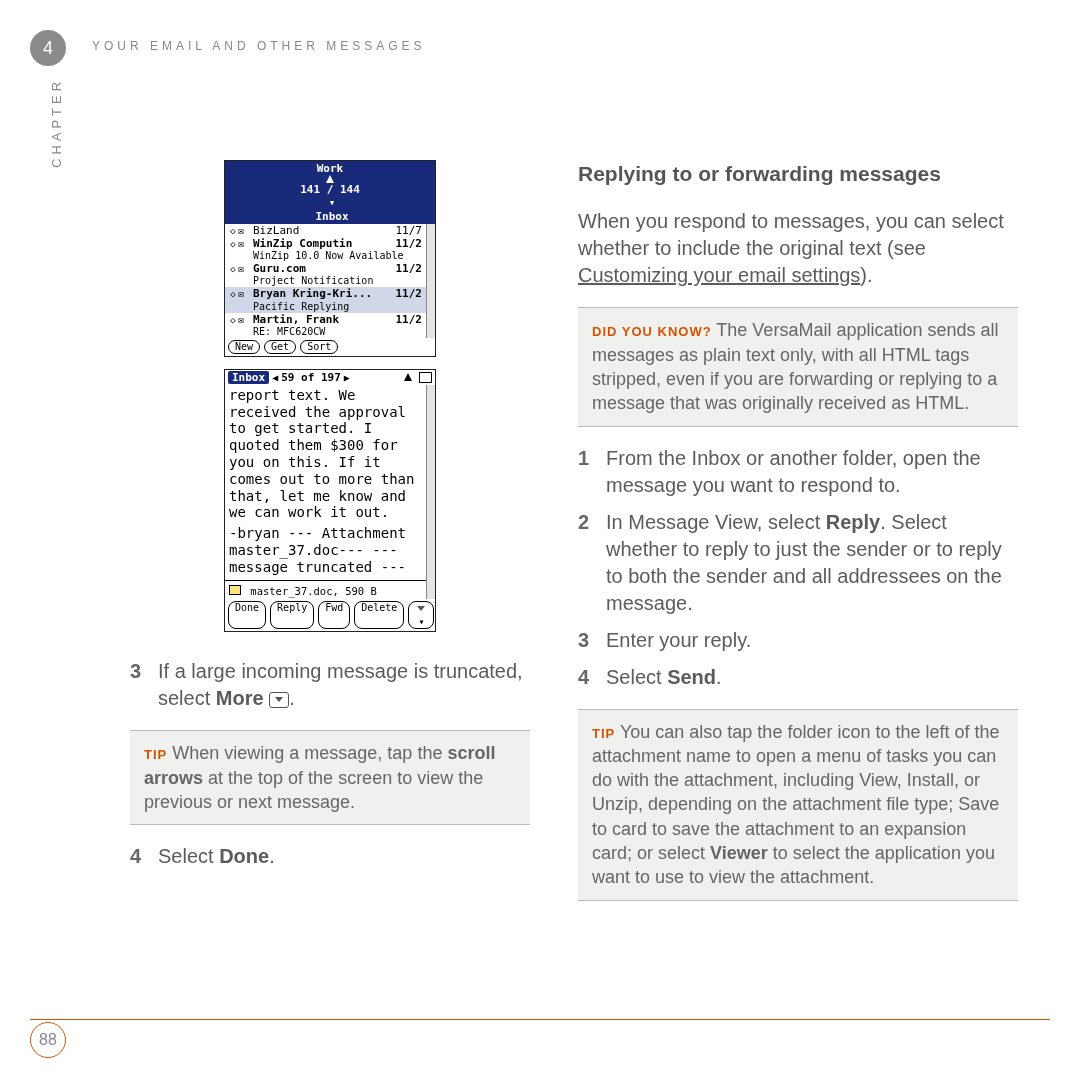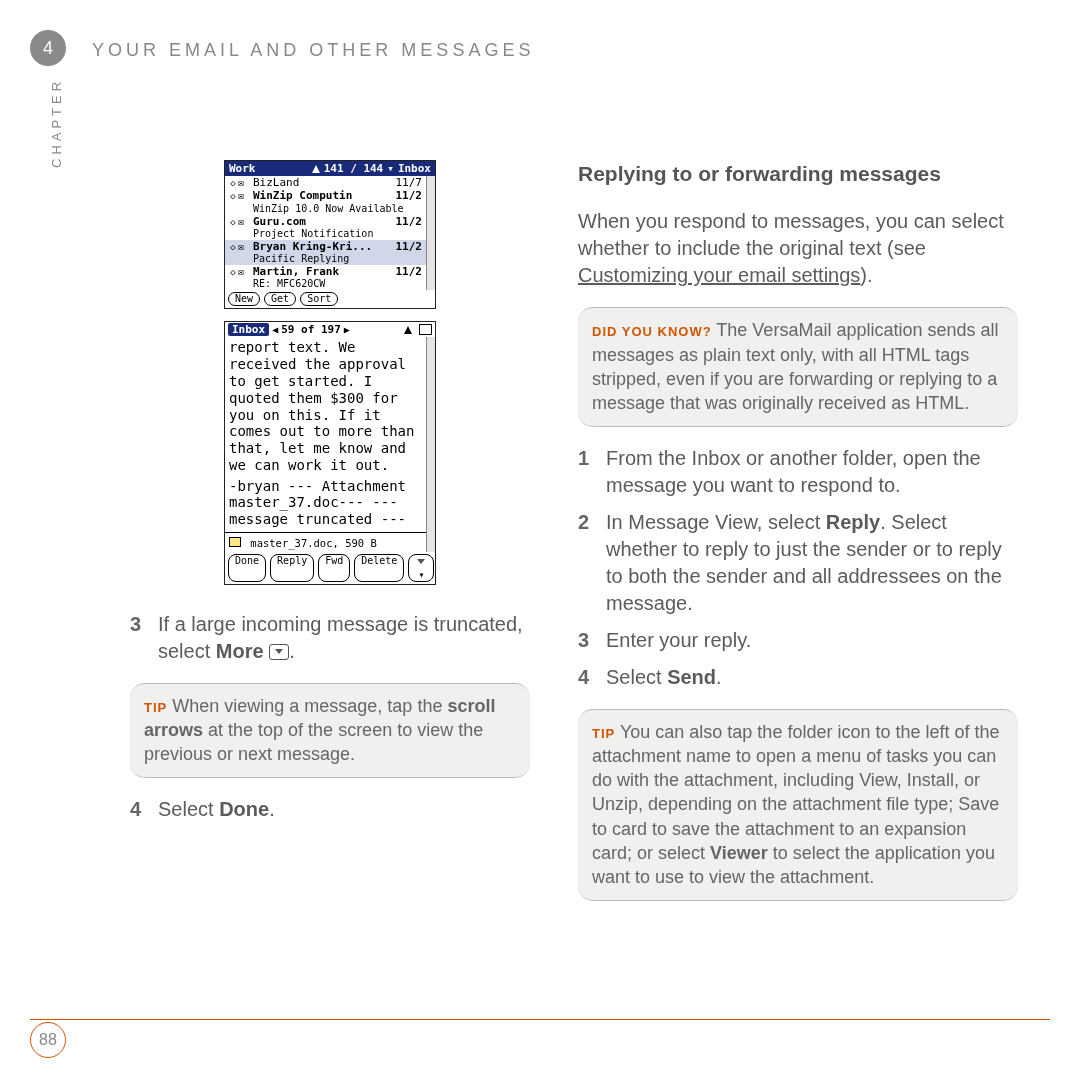--- a/index.html
+++ b/index.html
@@ -26,21 +26,21 @@
     font-size: 18px;
     display: flex;
     align-items: center;
     justify-content: center;
   }
   .header-title {
     position: absolute;
     top: 38px;
     left: 92px;
     letter-spacing: 4px;
-    font-size: 18px;
+    font-size: 12px;
     color: #888;
   }
   .chapter-label {
     position: absolute;
     top: 168px;
     left: 48px;
     transform: rotate(-90deg);
     transform-origin: left top;
     letter-spacing: 4px;
     font-size: 13px;
@@ -68,20 +68,21 @@
     line-height: 1.2;
   }
   .palm-titlebar {
     display: flex;
     align-items: center;
     background: #1a2a7a;
     color: #fff;
     font-weight: bold;
     padding: 1px 4px;
     font-size: 11px;
+    flex-direction: column;
   }
   .palm-titlebar .spacer { flex: 1; }
   .sig-icon {
     width: 0; height: 0;
     border-left: 4px solid transparent;
     border-right: 4px solid transparent;
     border-bottom: 8px solid #fff;
     margin: 0 4px;
   }
   .palm-row {
@@ -142,21 +143,20 @@
   .step-num { font-weight:bold; color:#666; min-width:18px; }
   .section-title { font-weight:bold; color:#555; margin-bottom:20px; font-size:21px; }
   .tip-box {
     border-top: 1px solid #bbb;
     border-bottom: 1px solid #bbb;
     background: #f0f0ee;
     padding: 10px 14px;
     font-size: 18px;
     color: #666;
     margin: 18px 0;
-    border-radius: 15px;
   }
   .tip-label { color:#d35400; font-weight:bold; font-size:13px; letter-spacing:1px; }
   a.inline-link { color:#5b5b5b; text-decoration: underline; }
 
   
   .footer-line {
     position:absolute; left:30px; right:30px; bottom:60px;
     border-top:1px solid #d35400;
   }
   .page-num-bottom {

